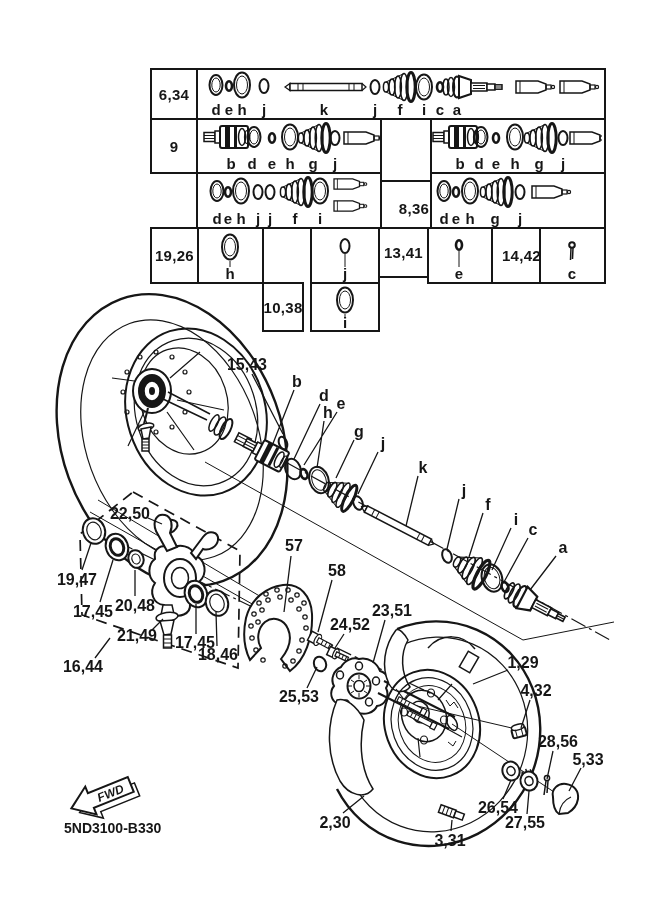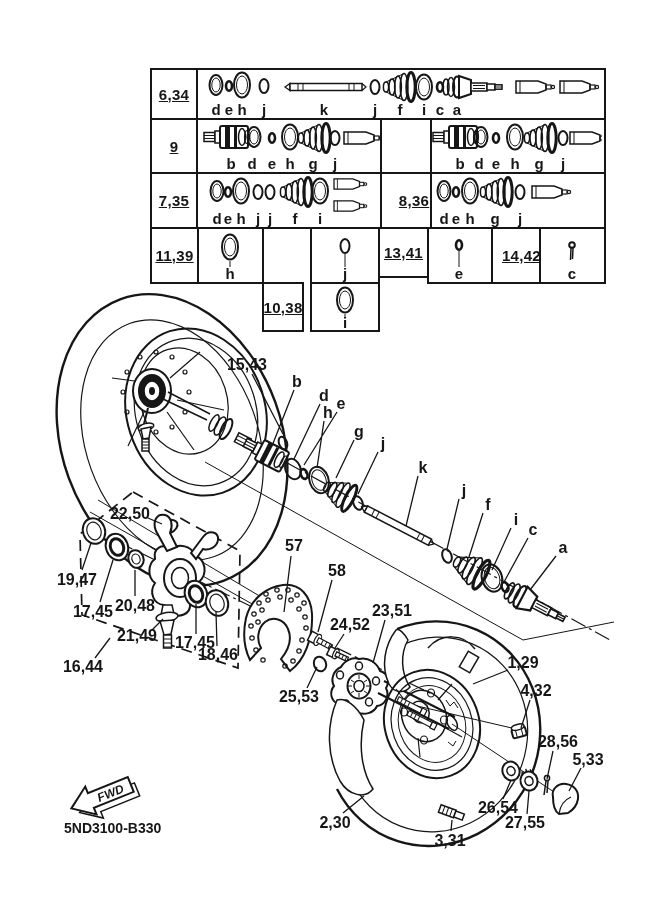--- a/index.html
+++ b/index.html
@@ -1,21 +1,21 @@
 <!DOCTYPE html>
 <html><head>
 <meta charset="utf-8">
 <style>
   html,body{margin:0;padding:0;background:#e8e8e8;}
   #page{position:relative;width:661px;height:913px;background:#ffffff;overflow:hidden;
         font-family:"Liberation Sans",sans-serif;}
   
   .tcell{position:absolute;background:#fff;border:2px solid #161616;box-sizing:border-box;}
   .tlabel{display:flex;align-items:center;justify-content:center;
-          font:700 15px "Liberation Sans",sans-serif;color:#161616;letter-spacing:.3px;text-decoration:underline;}
+          font:700 15px "Liberation Sans",sans-serif;color:#161616;letter-spacing:.3px;}
   .cellsvg{display:block;}
   
   .s1{fill:none;stroke:#161616;stroke-width:1;}
   .s12{fill:none;stroke:#161616;stroke-width:1.2;}
   .s15{fill:none;stroke:#161616;stroke-width:1.5;}
   .s2{fill:none;stroke:#161616;stroke-width:2;}
   .s24{fill:none;stroke:#161616;stroke-width:2.4;}
   .s3{fill:none;stroke:#161616;stroke-width:3;}
   .fw{fill:#ffffff;stroke:#161616;}
   .fb{fill:#161616;stroke:none;}
@@ -458,64 +458,61 @@
       <use href="#p-tube" x="138" y="18"></use>
       <text class="lt" x="28" y="49" text-anchor="middle">b</text>
       <text class="lt" x="47" y="49" text-anchor="middle">d</text>
       <text class="lt" x="64" y="49" text-anchor="middle">e</text>
       <text class="lt" x="83" y="49" text-anchor="middle">h</text>
       <text class="lt" x="107" y="49" text-anchor="middle">g</text>
       <text class="lt" x="131" y="49" text-anchor="middle">j</text>
     </svg>
   </div>
 
-  <div class="tcell tlabel" style="left:150px;top:172px;width:48px;height:57px">
-    <span>7,35</span>
-  </div>
   <div class="tcell" style="left:196px;top:172px;width:186px;height:57px">
     <svg class="cellsvg" width="182" height="53">
       <use href="#p-rM" x="19" y="17"></use>
         <use href="#p-rXS" x="30" y="18"></use>
         <use href="#p-rL" x="43" y="17"></use>
       <use href="#p-rS" x="60" y="18"></use>
         <use href="#p-rS" x="72" y="18"></use>
         <use href="#p-boot" x="85" y="18"></use>
       <use href="#p-rL" x="122" y="17"></use>
       <use href="#p-tube" transform="translate(136,10) scale(0.85)"></use>
       <use href="#p-tube" transform="translate(136,32) scale(0.85)"></use>
       <text class="lt" x="19" y="50" text-anchor="middle">d</text>
       <text class="lt" x="30" y="50" text-anchor="middle">e</text>
       <text class="lt" x="43" y="50" text-anchor="middle">h</text>
       <text class="lt" x="60" y="50" text-anchor="middle">j</text>
       <text class="lt" x="72" y="50" text-anchor="middle">j</text>
       <text class="lt" x="97" y="50" text-anchor="middle">f</text>
       <text class="lt" x="122" y="50" text-anchor="middle">i</text>
     </svg>
   </div>
-  <div class="tcell tlabel" style="left:380px;top:172px;width:68px;height:57px">
+  <div class="tcell tlabel" style="left:380px;top:180px;width:68px;height:57px">
     <span>8,36</span>
   </div>
   <div class="tcell" style="left:430px;top:172px;width:176px;height:57px">
     <svg class="cellsvg" width="170" height="53">
       <use href="#p-rM" x="12" y="17"></use>
         <use href="#p-rXS" x="24" y="18"></use>
         <use href="#p-rL" x="38" y="17"></use>
       <use href="#p-boot" x="51" y="18"></use>
         <use href="#p-rS" x="88" y="18"></use>
         <use href="#p-tube" x="100" y="18"></use>
       <text class="lt" x="12" y="50" text-anchor="middle">d</text>
       <text class="lt" x="24" y="50" text-anchor="middle">e</text>
       <text class="lt" x="38" y="50" text-anchor="middle">h</text>
       <text class="lt" x="63" y="50" text-anchor="middle">g</text>
       <text class="lt" x="88" y="50" text-anchor="middle">j</text>
     </svg>
   </div>
 
   <div class="tcell tlabel" style="left:150px;top:227px;width:49px;height:57px">
-    <span>11,39</span>
+    <span>19,26</span>
   </div>
   <div class="tcell" style="left:197px;top:227px;width:67px;height:57px">
     <svg class="cellsvg" width="63" height="53">
       <use href="#p-rL" x="31" y="18"></use>
         <line x1="31" y1="32" x2="31" y2="38" class="s1"></line>
       <text class="lt" x="31" y="50" text-anchor="middle">h</text>
     </svg>
   </div>
   <div class="tcell" style="left:310px;top:227px;width:70px;height:57px">
     <svg class="cellsvg" width="66" height="53">

